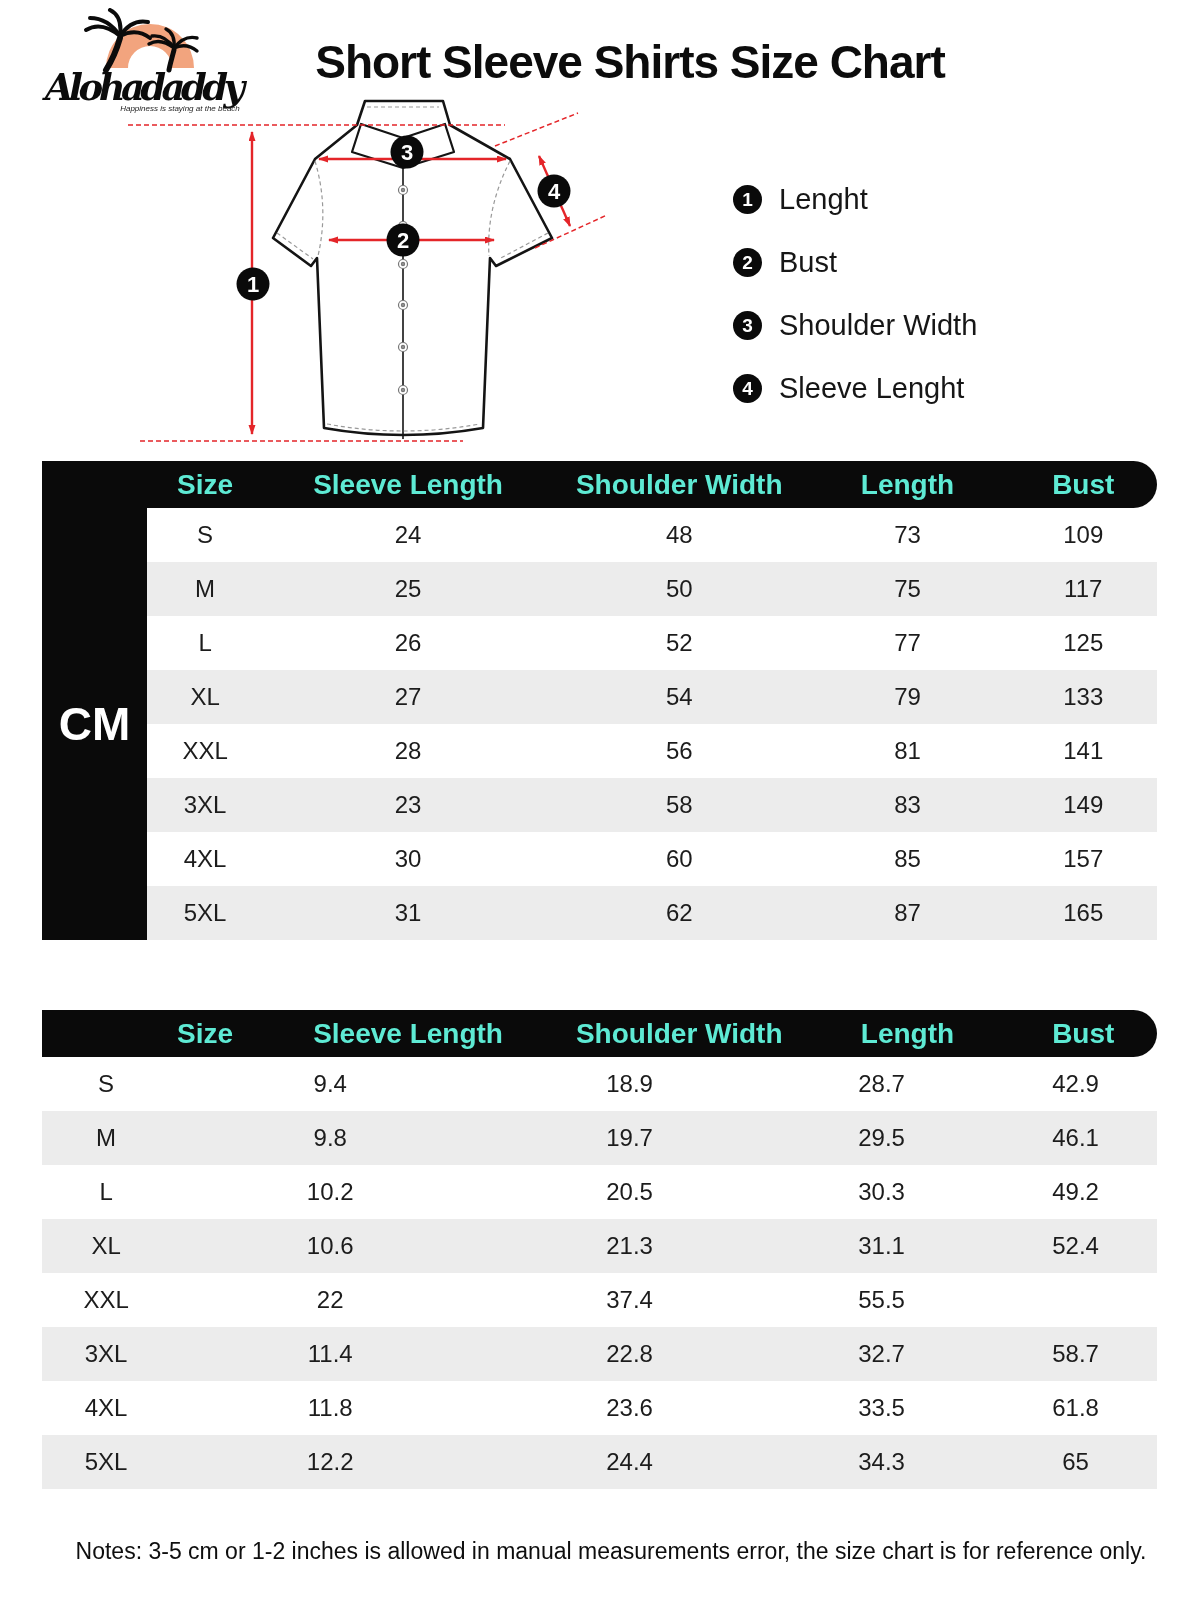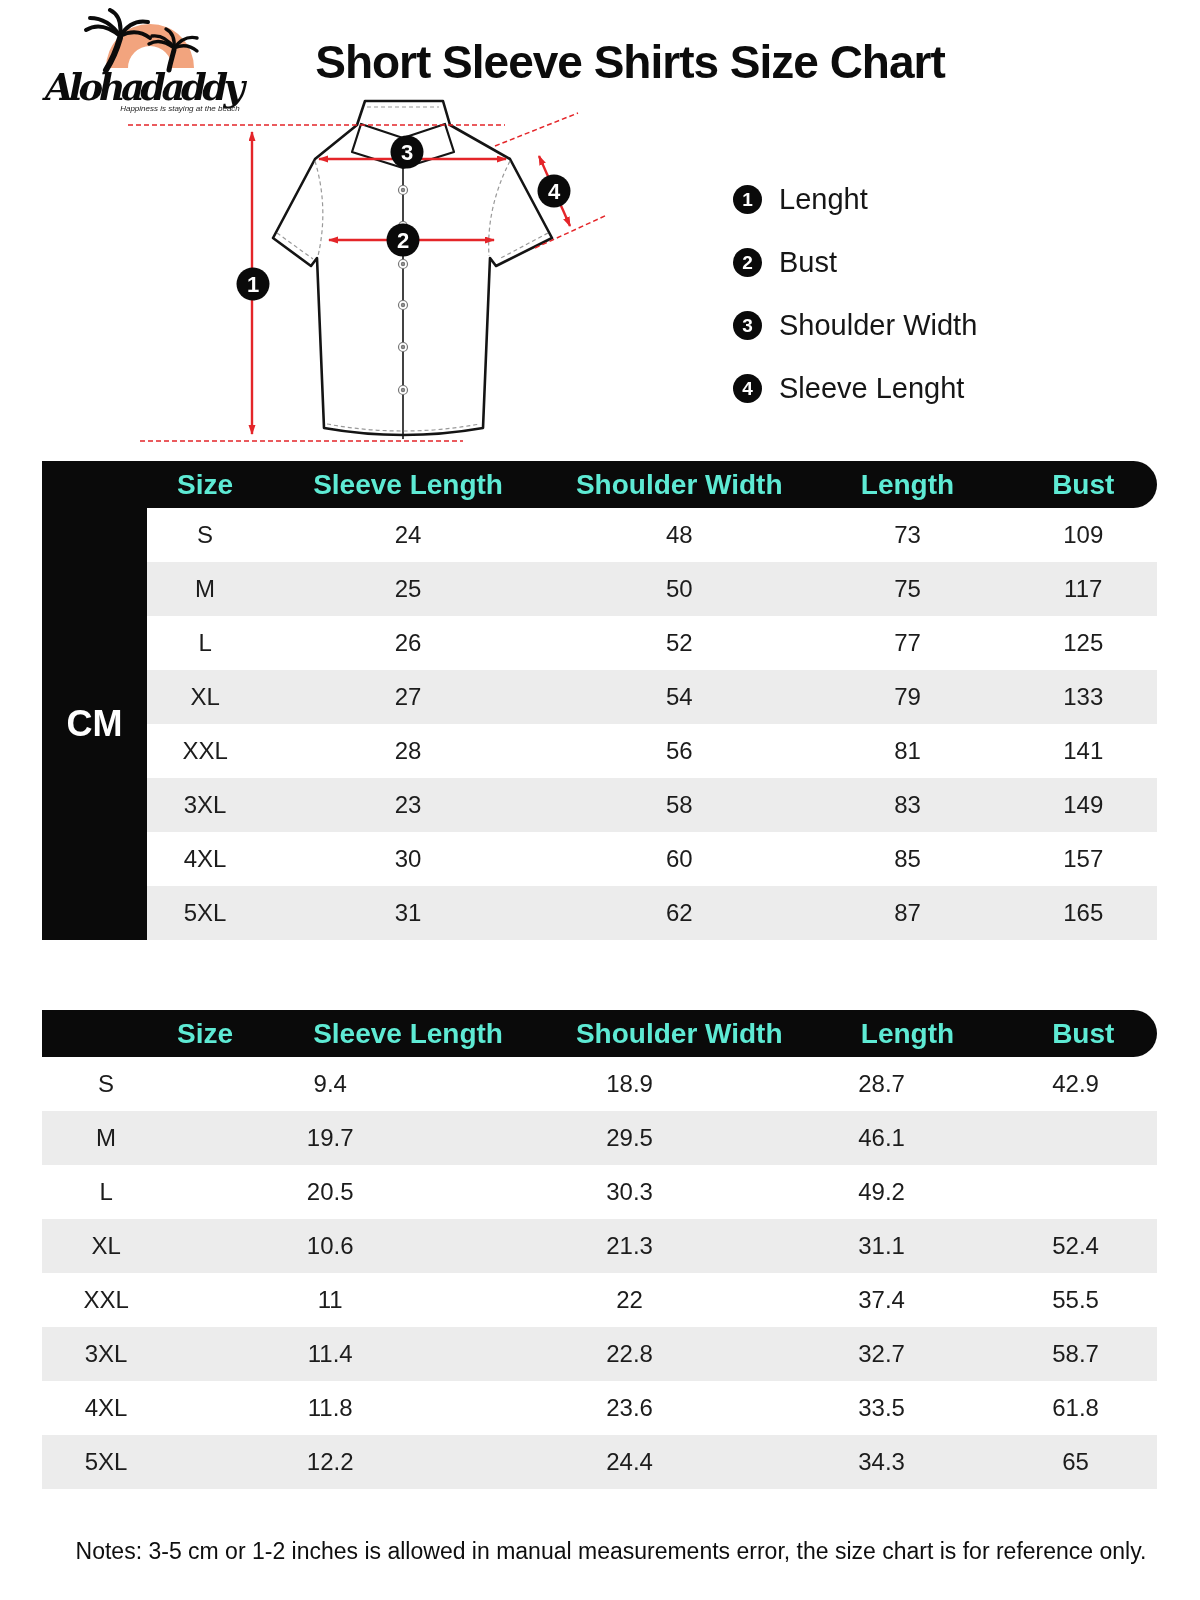--- a/index.html
+++ b/index.html
@@ -36,21 +36,21 @@
   .size-table.inch{top:1010px;}
   .table-header{
     height:47px;background:var(--black);border-radius:0 24px 24px 0;
     display:grid;grid-template-columns:11.5% 28.7% 25% 20.2% 14.6%;
     align-items:center;padding-left:105px;box-sizing:border-box;
   }
   .th{text-align:center;color:#5eead4;font-weight:bold;font-size:28px;}
   .table-body{display:flex;align-items:stretch;}
   .unit-label{
     width:105px;flex:0 0 auto;background:var(--black);color:#fff;font-weight:bold;
-    display:flex;align-items:center;justify-content:center;font-size:36px;
+    display:flex;align-items:center;justify-content:center;font-size:46px;
   }
   .size-table.inch .unit-label{font-size:38px;letter-spacing:-1.5px;}
   .rows{flex:1;}
   .row{
     display:grid;grid-template-columns:11.5% 28.7% 25% 20.2% 14.6%;
     height:54px;align-items:center;background:#fff;
   }
   .row.alt{background:var(--row-alt);}
   .td{text-align:center;font-size:24px;color:#1c1c1c;}
   
@@ -259,40 +259,41 @@
     <div class="rows">
         <div class="row">
           <div class="td">S</div>
           <div class="td">9.4</div>
           <div class="td">18.9</div>
           <div class="td">28.7</div>
           <div class="td">42.9</div>
         </div>
         <div class="row alt">
           <div class="td">M</div>
+          <div class="td">9.8</div>
           <div class="td">19.7</div>
           <div class="td">29.5</div>
           <div class="td">46.1</div>
         </div>
         <div class="row">
           <div class="td">L</div>
+          <div class="td">10.2</div>
           <div class="td">20.5</div>
           <div class="td">30.3</div>
           <div class="td">49.2</div>
         </div>
         <div class="row alt">
           <div class="td">XL</div>
           <div class="td">10.6</div>
           <div class="td">21.3</div>
           <div class="td">31.1</div>
           <div class="td">52.4</div>
         </div>
         <div class="row">
           <div class="td">XXL</div>
-          <div class="td">11</div>
           <div class="td">22</div>
           <div class="td">37.4</div>
           <div class="td">55.5</div>
         </div>
         <div class="row alt">
           <div class="td">3XL</div>
           <div class="td">11.4</div>
           <div class="td">22.8</div>
           <div class="td">32.7</div>
           <div class="td">58.7</div>

